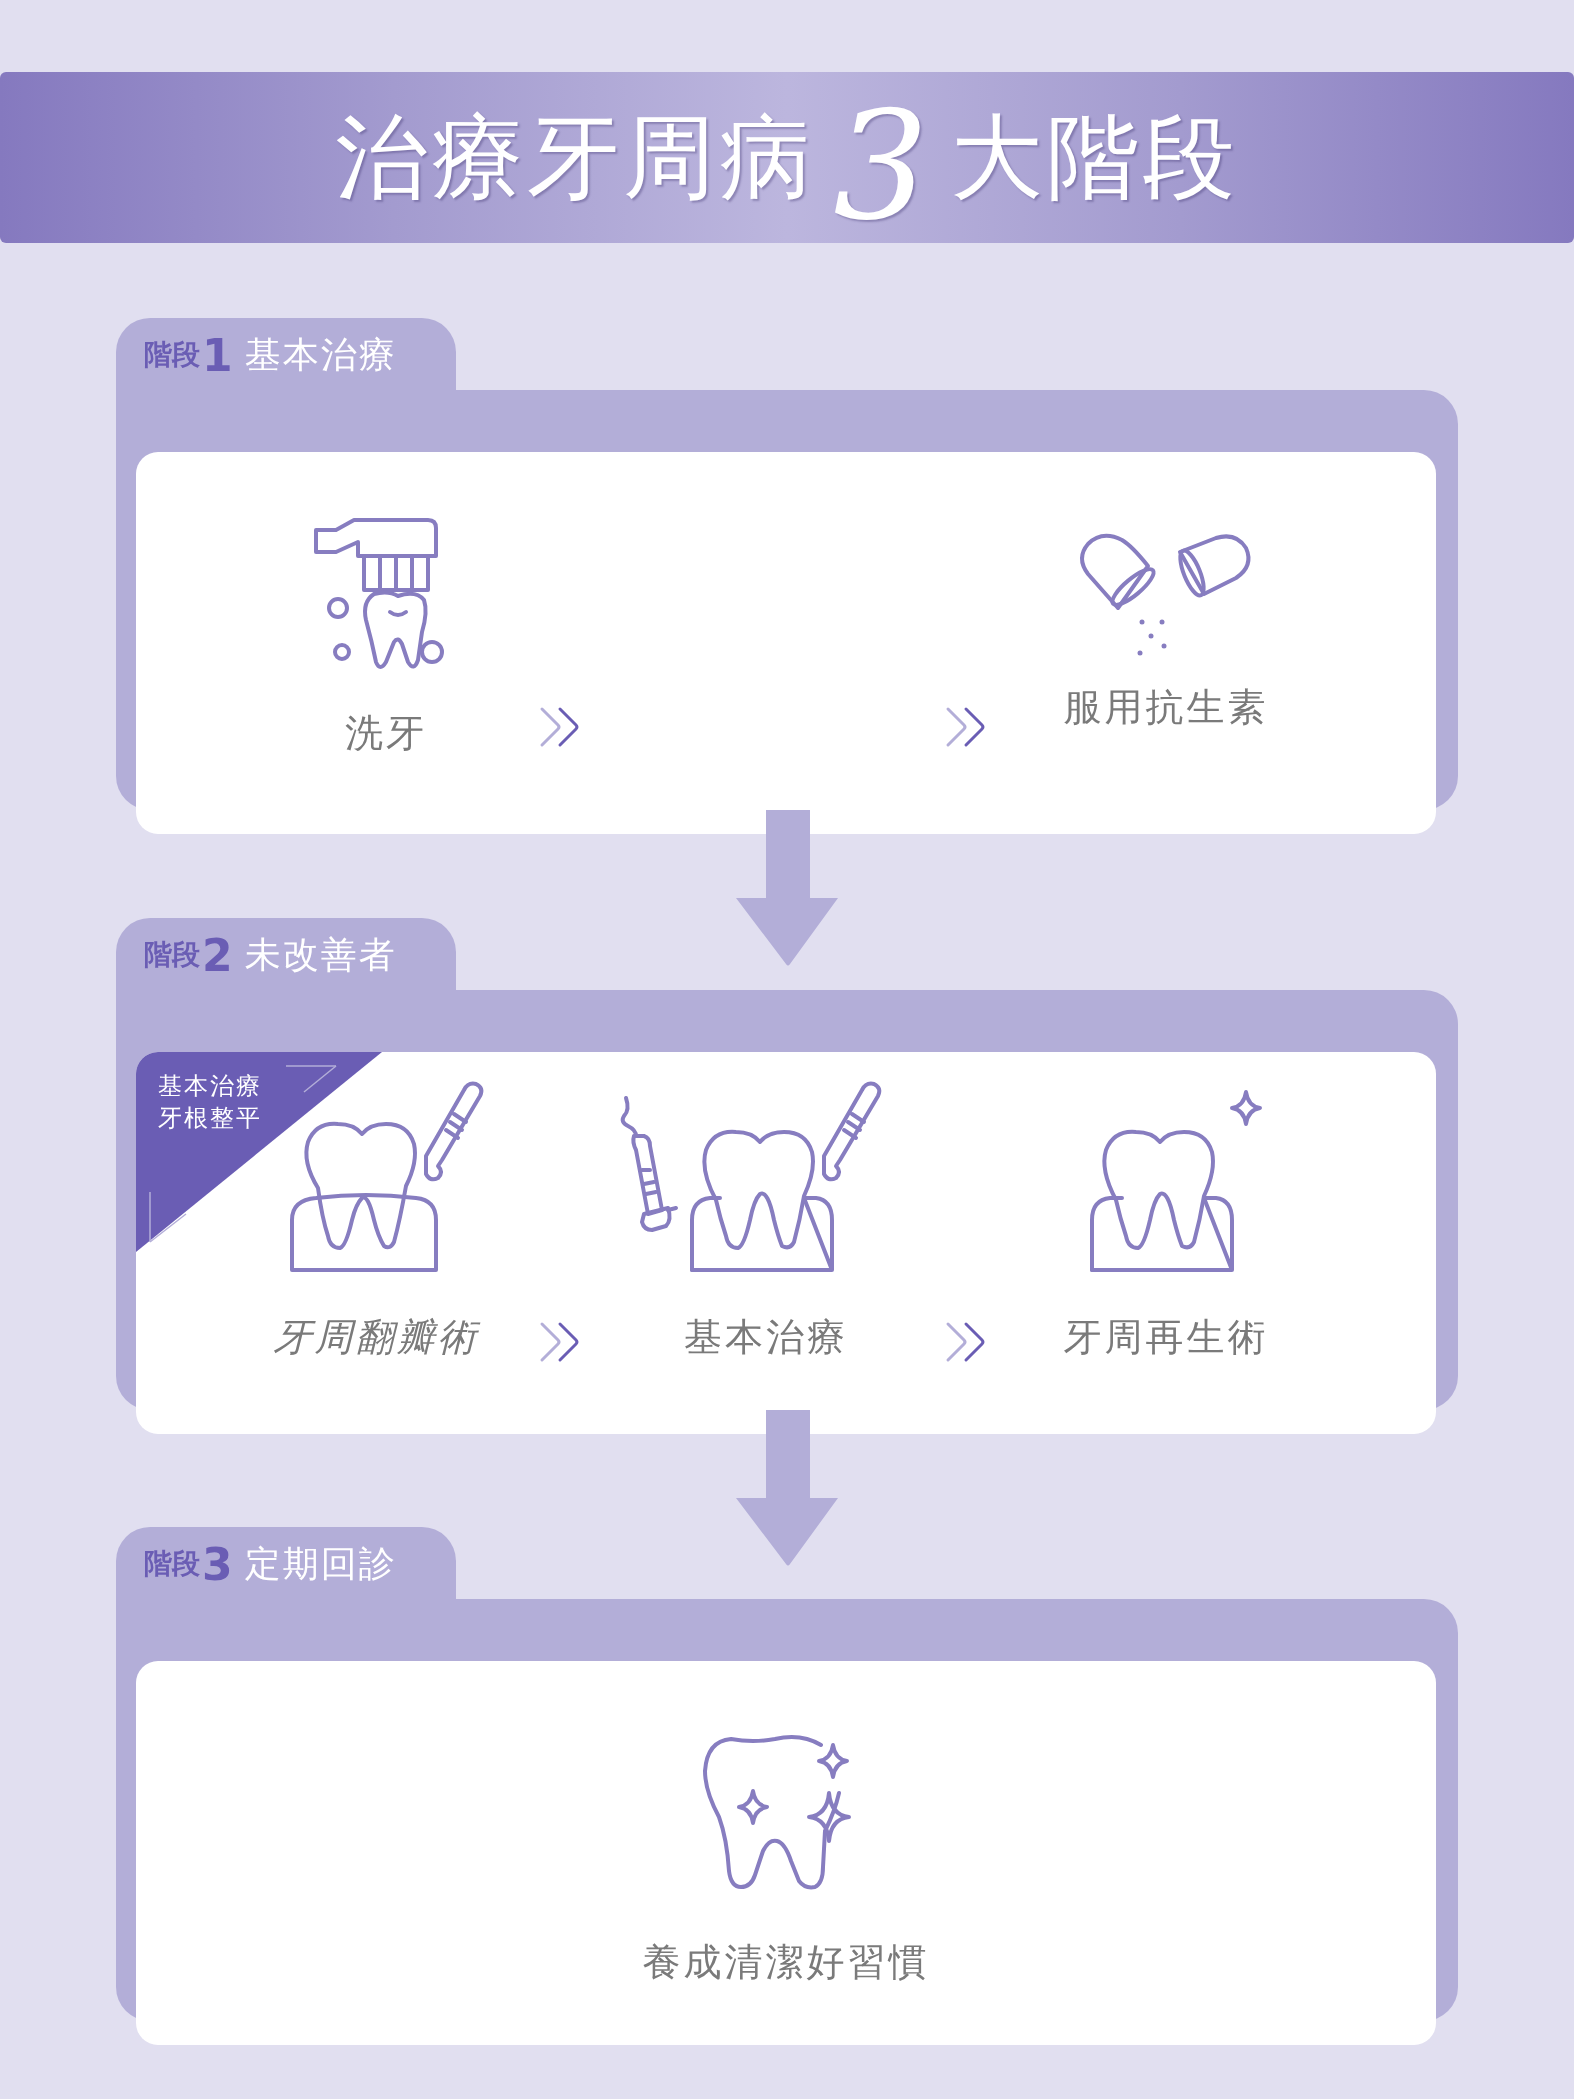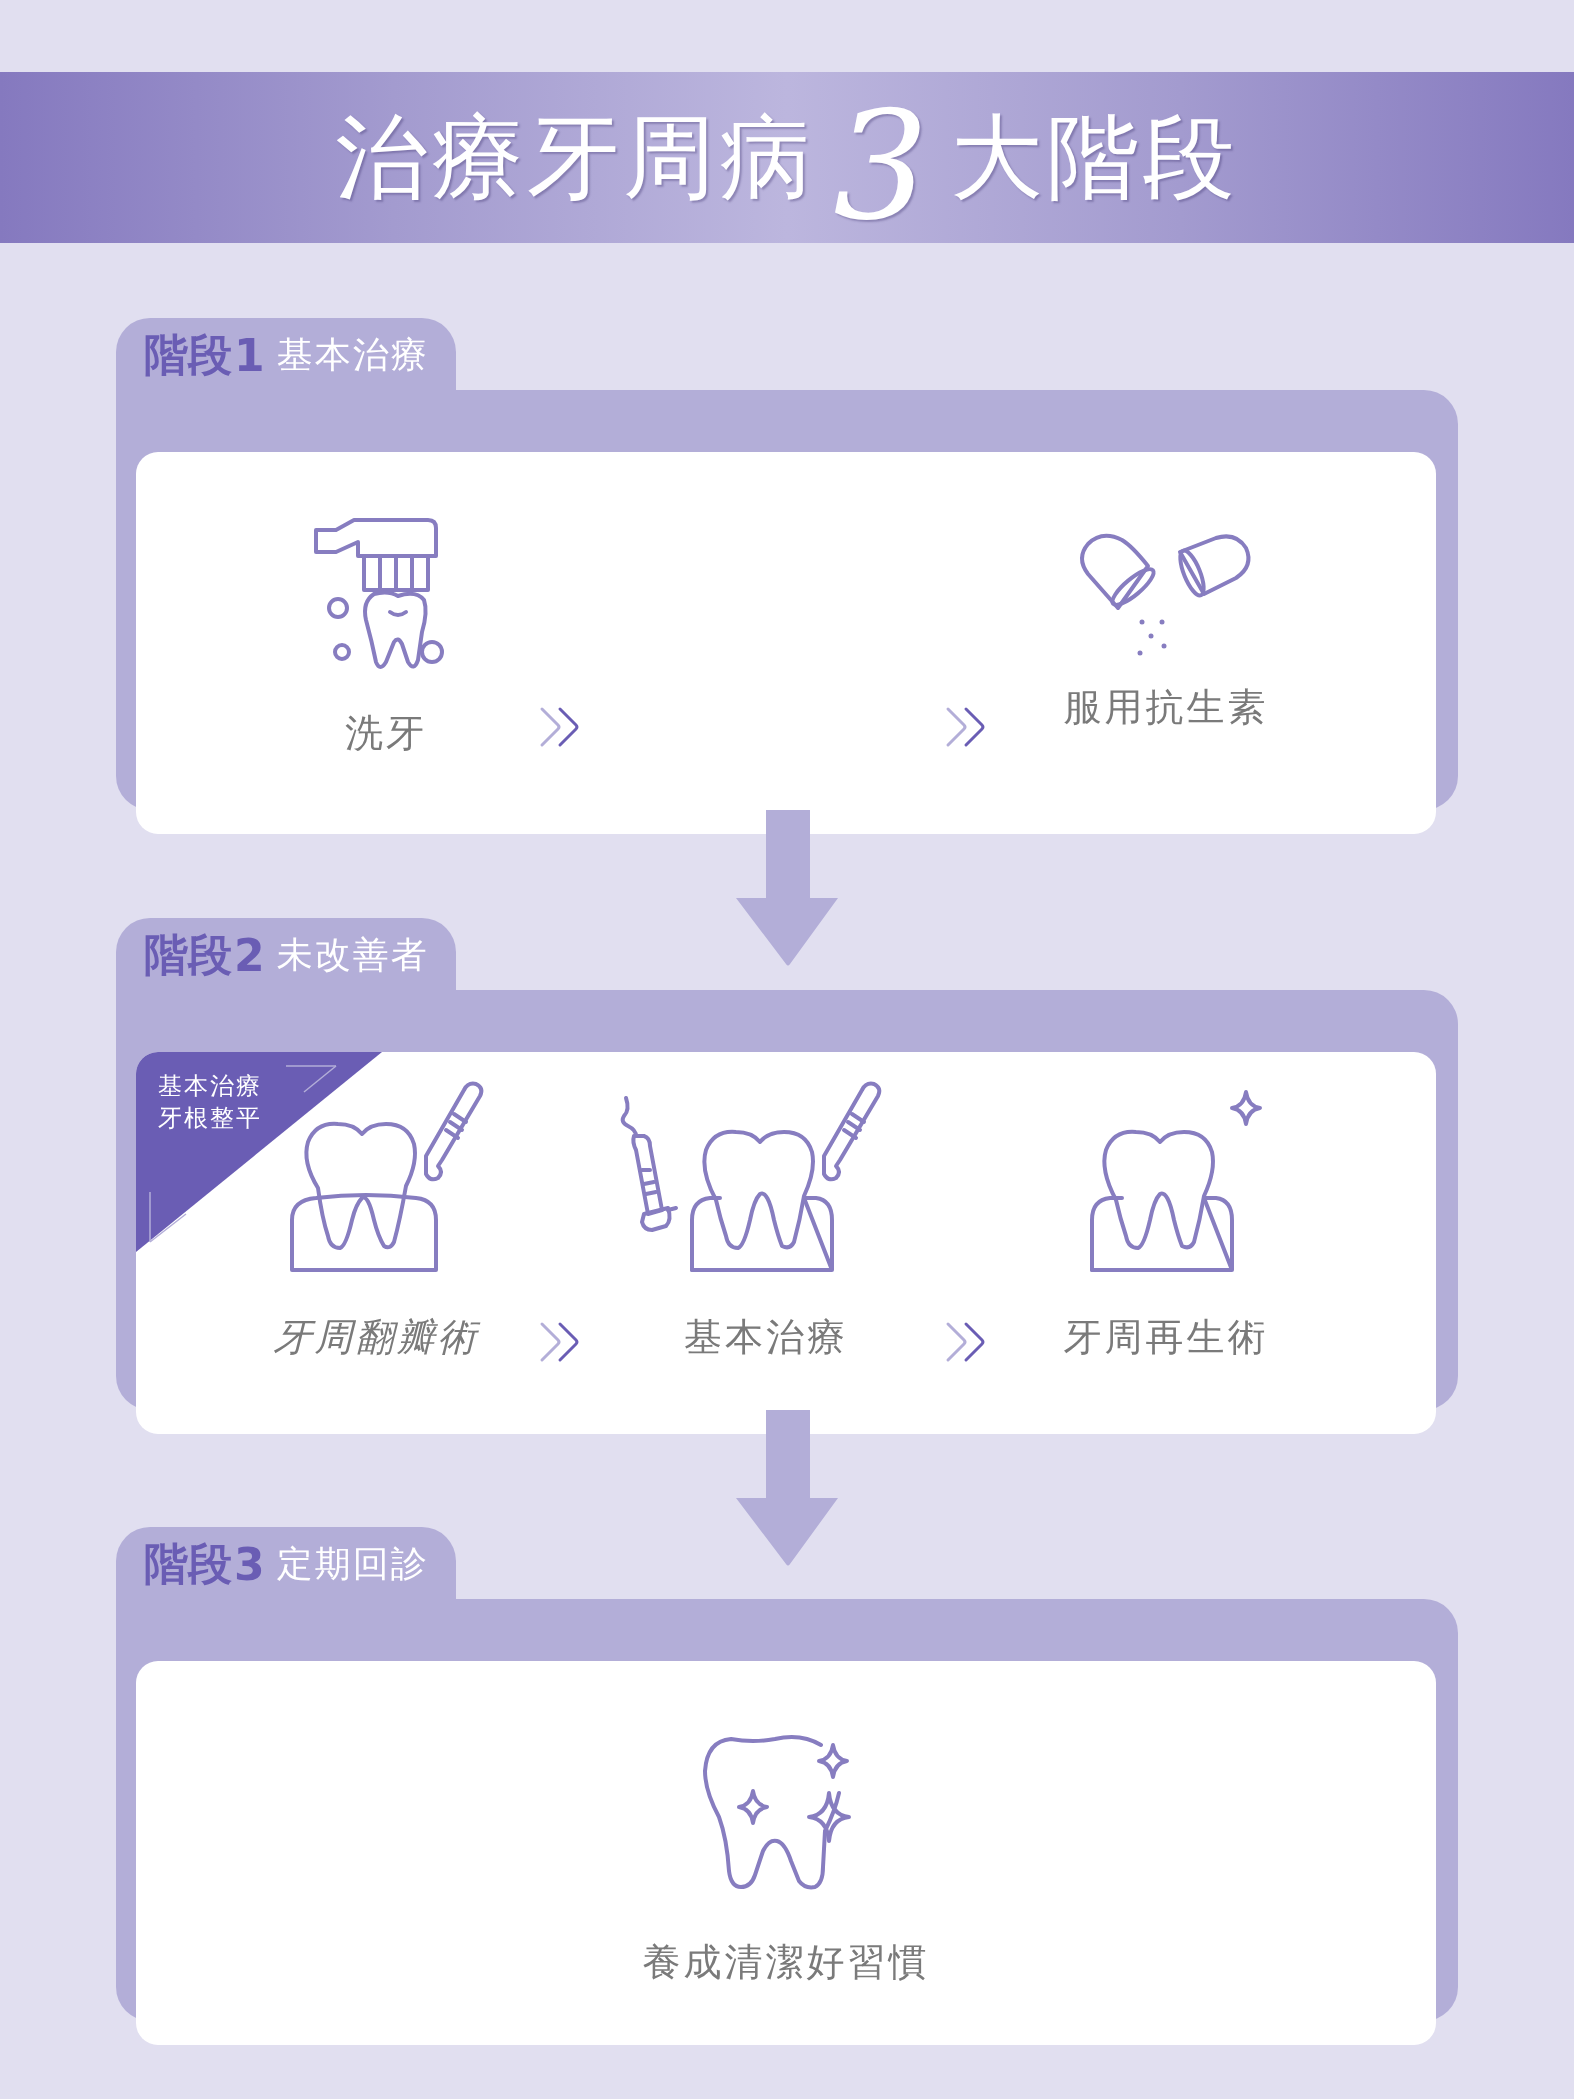--- a/index.html
+++ b/index.html
@@ -6,37 +6,37 @@
   html, body { width: 1574px; height: 2099px; }
   body {
     background: #E1DFF0;
     position: relative;
     overflow: hidden;
     font-family: "DejaVu Sans", "Liberation Sans", sans-serif;
   }
   .banner {
     position: absolute; left: 0; top: 72px; width: 1574px; height: 171px;
     background: linear-gradient(90deg, #8579BF 0%, #A39BCF 25%, #BCB6DE 50%, #A39BCF 75%, #8579BF 100%);
-    display: flex; align-items: center; justify-content: center;
+    display: flex; align-items: center; justify-content: center; border-radius: 6px;
   }
   .banner-title {
     color: #fff; font-family: "DejaVu Serif", "Liberation Serif", serif;
     font-size: 92px; letter-spacing: 4px; display: flex; align-items: center;
     text-shadow: 2px 2px 2px rgba(60,50,110,0.35);
   }
   .banner-num {
     font-size: 150px; font-style: italic; margin: 0 18px; line-height: 1; position: relative; top: 8px;
   }
   .stage { position: absolute; left: 116px; width: 1342px; }
   .tab {
     position: absolute; left: 0; top: 0; width: 340px; height: 82px;
     background: #B3AED8; border-radius: 34px 34px 0 0;
     display: flex; align-items: center; padding-left: 28px; padding-bottom: 8px;
   }
-  .tab-prefix { color: #6A5DB4; font-size: 44px; font-weight: bold; }
+  .tab-prefix { color: #6A5DB4; font-size: 28px; font-weight: bold; }
   .tab-num { color: #6A5DB4; font-size: 44px; font-weight: bold; margin: 0 12px 0 2px; }
   .tab-title { color: #fff; font-size: 36px; letter-spacing: 2px; }
   .frame {
     position: absolute; left: 0; top: 72px; width: 1342px;
     background: #B3AED8; border-radius: 0 34px 34px 34px; padding: 18px 22px 20px 20px;
   }
   .card {
     width: 100%; height: 100%; background: #fff; border-radius: 22px;
     position: relative; overflow: hidden; margin-top: 44px;
   }

